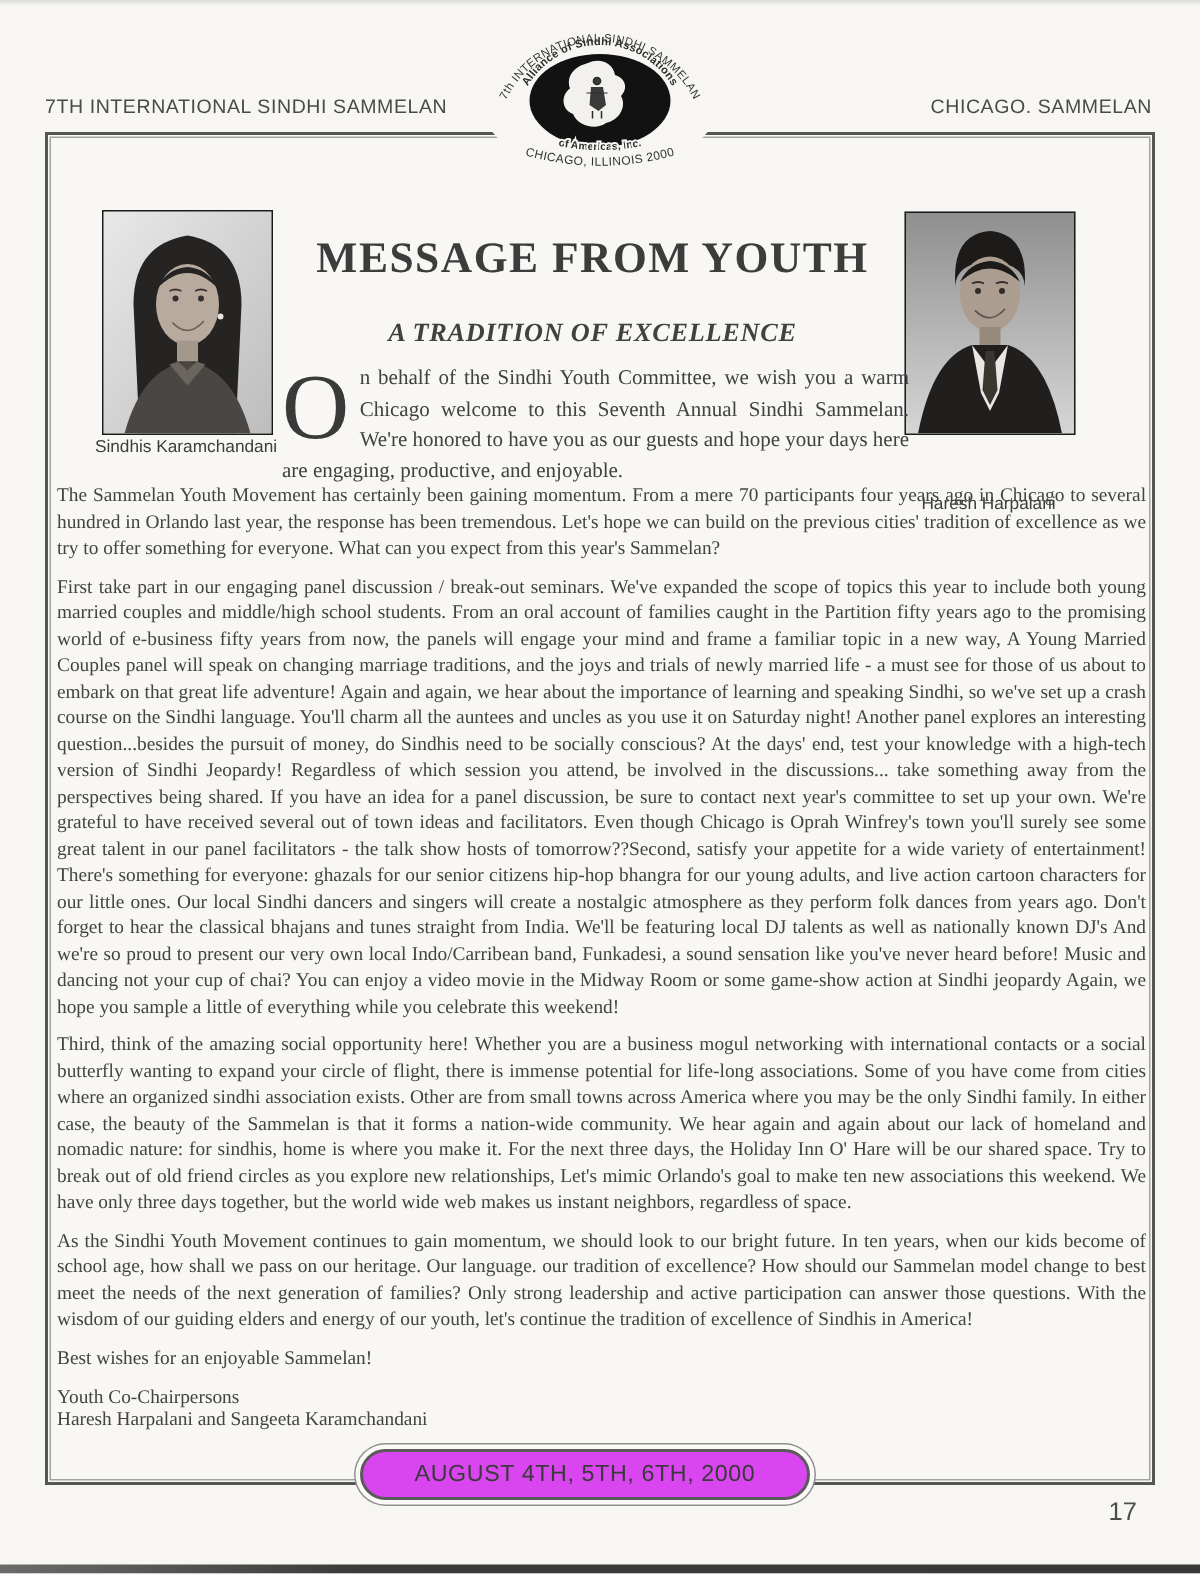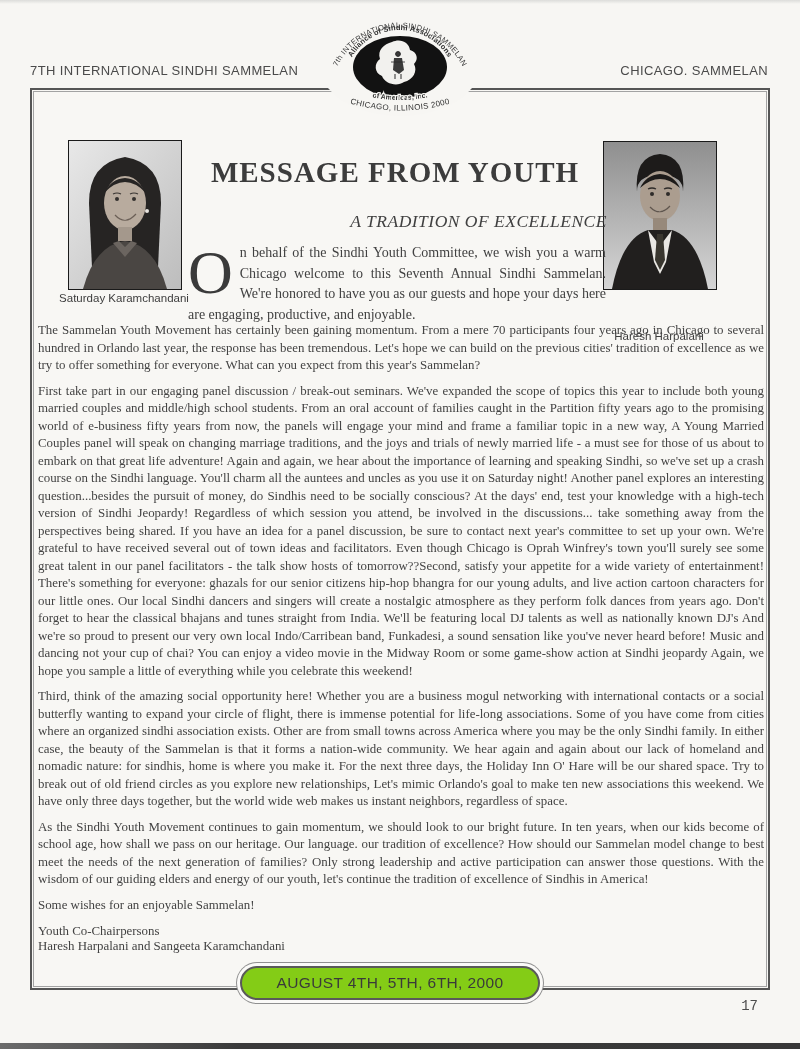--- a/index.html
+++ b/index.html
@@ -12,28 +12,28 @@
   .content-box{position:absolute;left:30px;top:88px;width:736px;height:898px;border:2px solid #555;background:#f8f7f4;}
   .content-inner{position:absolute;left:1px;top:1px;right:1px;bottom:1px;border:1px solid #a3a3a3;}
   .logo{position:absolute;left:315px;top:4px;width:170px;height:116px;z-index:5;}
   .photo{position:absolute;border:1.5px solid #1a1a1a;background:#cfcfcf;overflow:hidden;}
   .photo-left{left:68px;top:140px;width:112px;height:148px;}
   .photo-right{left:603px;top:141px;width:112px;height:147px;}
   .caption{position:absolute;font-family:"Liberation Sans",sans-serif;font-size:11.5px;color:#3d3d3d;text-align:center;}
   .cap-left{left:34px;top:292px;width:180px;}
   .cap-right{left:579px;top:293px;width:160px;margin-top:37px;}
   .title{position:absolute;left:183px;top:156px;width:424px;text-align:center;font-weight:700;font-size:29px;letter-spacing:1px;color:#3c3c3c;}
-  .subtitle{position:absolute;left:183px;top:211px;width:424px;text-align:right;font-weight:400;font-style:italic;font-size:17.5px;letter-spacing:.5px;color:#414141;}
+  .subtitle{position:absolute;left:183px;top:211px;width:424px;text-align:center;font-weight:700;font-style:italic;font-size:17.5px;letter-spacing:.5px;color:#414141;}
   .intro{position:absolute;left:188px;top:243px;width:418px;font-size:14px;line-height:20.5px;text-align:justify;color:#414141;}
   .dropcap{float:left;font-size:62px;line-height:50px;padding:4px 7px 0 0;color:#3a3a3a;font-weight:400;}
   .bodytext{position:absolute;left:38px;top:322px;width:726px;color:#434343;font-size:12.9px;line-height:17.5px;text-align:justify;}
   .bodytext p{margin:0 0 8px 0;}
   .signature{margin-top:10px;line-height:15px;text-align:left;}
-  .pill{position:absolute;left:240px;top:966px;width:296px;height:30px;z-index:6;background:#84cc16;border:2px solid #5a5a5a;border-radius:18px;box-shadow:0 0 0 3px #fbfaf8,0 0 0 4px #8f8f8f;display:flex;align-items:center;justify-content:center;font-family:"Liberation Sans",sans-serif;font-size:15.5px;letter-spacing:.4px;color:#3a3a3a;}
-  .pagenum{position:absolute;right:42px;top:998px;font-family:Liberation Mono, monospace;font-size:14px;color:#4c4c4c;}
+  .pill{position:absolute;left:240px;top:966px;width:296px;height:30px;z-index:6;background:#d946ef;border:2px solid #5a5a5a;border-radius:18px;box-shadow:0 0 0 3px #fbfaf8,0 0 0 4px #8f8f8f;display:flex;align-items:center;justify-content:center;font-family:"Liberation Sans",sans-serif;font-size:15.5px;letter-spacing:.4px;color:#3a3a3a;}
+  .pagenum{position:absolute;right:42px;top:998px;font-family:Liberation Sans, sans-serif;font-size:17px;color:#4c4c4c;}
   .bottom-strip{position:absolute;left:0;top:1043px;width:800px;height:6px;background:linear-gradient(90deg,#6b6b6b,#3a3a3a 30%,#383838);}
 </style>
 </head>
 <body>
 
 <div class="page">
 
   <div class="hdr-text hdr-left">7TH INTERNATIONAL SINDHI SAMMELAN</div>
   <div class="hdr-text hdr-right">CHICAGO. SAMMELAN</div>
 
@@ -89,21 +89,21 @@
         <circle cx="65" cy="58" r="2" fill="#33302e"></circle>
       <path d="M44 53 Q48 51 52 53 M61 53 Q65 51 69 53" stroke="#3a3633" stroke-width="1.2" fill="none"></path>
       <path d="M47 75 Q56 83 66 74 Q62 79 56 79 Q50 79 47 75 Z" fill="#f0ece7"></path>
       <path d="M46 74 Q56 85 67 73" stroke="#6b5f56" stroke-width="1.2" fill="none"></path>
       <circle cx="78" cy="70" r="2" fill="#e8e4df"></circle>
       <rect x="49" y="86" width="14" height="14" fill="#a4988c"></rect>
       <path d="M14 148 Q26 104 56 100 Q86 104 98 148 Z" fill="#4a4643"></path>
       <path d="M44 102 L56 116 L68 102 L62 100 L56 106 L50 100 Z" fill="#6b6560"></path>
     </svg>
   </div>
-  <div class="caption cap-left">Saturday Karamchandani</div>
+  <div class="caption cap-left">Sindhis Karamchandani</div>
 
   <div class="photo photo-right">
     <svg width="112" height="147" viewBox="0 0 112 147">
       <defs>
         <linearGradient id="bgR" x1="0" y1="0" x2="0" y2="1">
           <stop offset="0" stop-color="#8f8f8f"></stop>
             <stop offset="1" stop-color="#d6d6d6"></stop>
         </linearGradient>
       </defs>
       <rect width="112" height="147" fill="url(#bgR)"></rect>
@@ -128,21 +128,21 @@
 
   <div class="intro">
     <span class="dropcap">O</span><span>n behalf of the Sindhi Youth Committee, we wish you a warm Chicago welcome to this Seventh Annual Sindhi Sammelan. We're honored to have you as our guests and hope your days here are engaging, productive, and enjoyable.</span>
   </div>
 
   <div class="bodytext">
     <p>The Sammelan Youth Movement has certainly been gaining momentum. From a mere 70 participants four years ago in Chicago to several hundred in Orlando last year, the response has been tremendous. Let's hope we can build on the previous cities' tradition of excellence as we try to offer something for everyone. What can you expect from this year's Sammelan?</p>
     <p>First take part in our engaging panel discussion / break-out seminars. We've expanded the scope of topics this year to include both young married couples and middle/high school students. From an oral account of families caught in the Partition fifty years ago to the promising world of e-business fifty years from now, the panels will engage your mind and frame a familiar topic in a new way, A Young Married Couples panel will speak on changing marriage traditions, and the joys and trials of newly married life - a must see for those of us about to embark on that great life adventure! Again and again, we hear about the importance of learning and speaking Sindhi, so we've set up a crash course on the Sindhi language. You'll charm all the auntees and uncles as you use it on Saturday night! Another panel explores an interesting question...besides the pursuit of money, do Sindhis need to be socially conscious? At the days' end, test your knowledge with a high-tech version of Sindhi Jeopardy! Regardless of which session you attend, be involved in the discussions... take something away from the perspectives being shared. If you have an idea for a panel discussion, be sure to contact next year's committee to set up your own. We're grateful to have received several out of town ideas and facilitators. Even though Chicago is Oprah Winfrey's town you'll surely see some great talent in our panel facilitators - the talk show hosts of tomorrow??Second, satisfy your appetite for a wide variety of entertainment! There's something for everyone: ghazals for our senior citizens hip-hop bhangra for our young adults, and live action cartoon characters for our little ones. Our local Sindhi dancers and singers will create a nostalgic atmosphere as they perform folk dances from years ago. Don't forget to hear the classical bhajans and tunes straight from India. We'll be featuring local DJ talents as well as nationally known DJ's And we're so proud to present our very own local Indo/Carribean band, Funkadesi, a sound sensation like you've never heard before! Music and dancing not your cup of chai? You can enjoy a video movie in the Midway Room or some game-show action at Sindhi jeopardy Again, we hope you sample a little of everything while you celebrate this weekend!</p>
     <p>Third, think of the amazing social opportunity here! Whether you are a business mogul networking with international contacts or a social butterfly wanting to expand your circle of flight, there is immense potential for life-long associations. Some of you have come from cities where an organized sindhi association exists. Other are from small towns across America where you may be the only Sindhi family. In either case, the beauty of the Sammelan is that it forms a nation-wide community. We hear again and again about our lack of homeland and nomadic nature: for sindhis, home is where you make it. For the next three days, the Holiday Inn O' Hare will be our shared space. Try to break out of old friend circles as you explore new relationships, Let's mimic Orlando's goal to make ten new associations this weekend. We have only three days together, but the world wide web makes us instant neighbors, regardless of space.</p>
     <p>As the Sindhi Youth Movement continues to gain momentum, we should look to our bright future. In ten years, when our kids become of school age, how shall we pass on our heritage. Our language. our tradition of excellence? How should our Sammelan model change to best meet the needs of the next generation of families? Only strong leadership and active participation can answer those questions. With the wisdom of our guiding elders and energy of our youth, let's continue the tradition of excellence of Sindhis in America!</p>
-    <p>Some wishes for an enjoyable Sammelan!</p>
+    <p>Best wishes for an enjoyable Sammelan!</p>
     <div class="signature">
       <div>Youth Co-Chairpersons</div>
       <div>Haresh Harpalani and Sangeeta Karamchandani</div>
     </div>
   </div>
 
   <div class="pill">AUGUST 4TH, 5TH, 6TH, 2000</div>
   <div class="pagenum">17</div>
   <div class="bottom-strip"></div>
 

